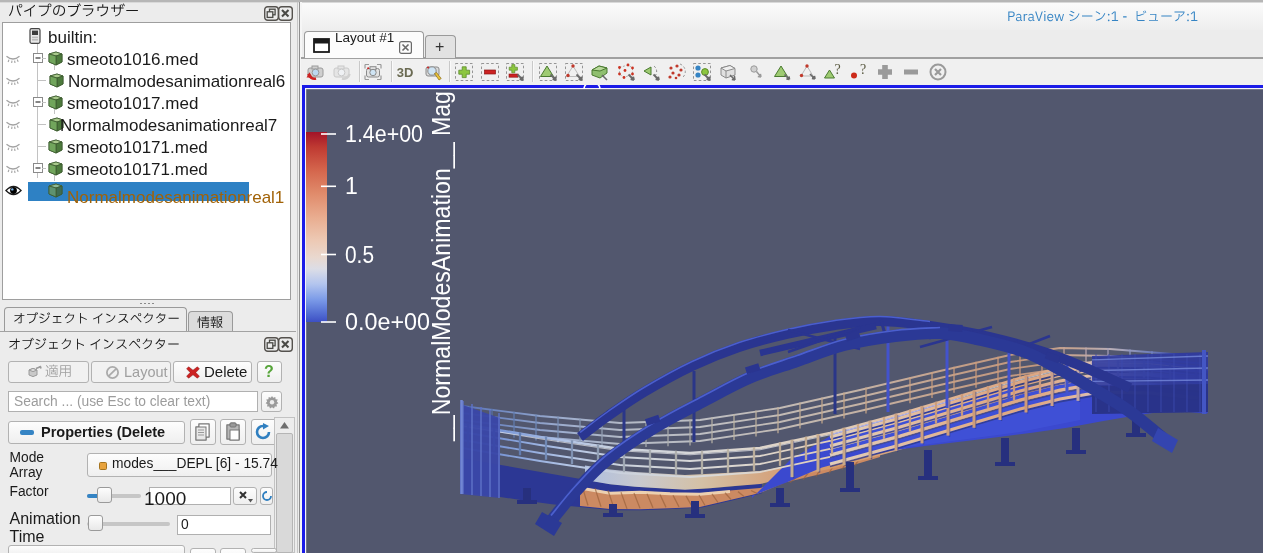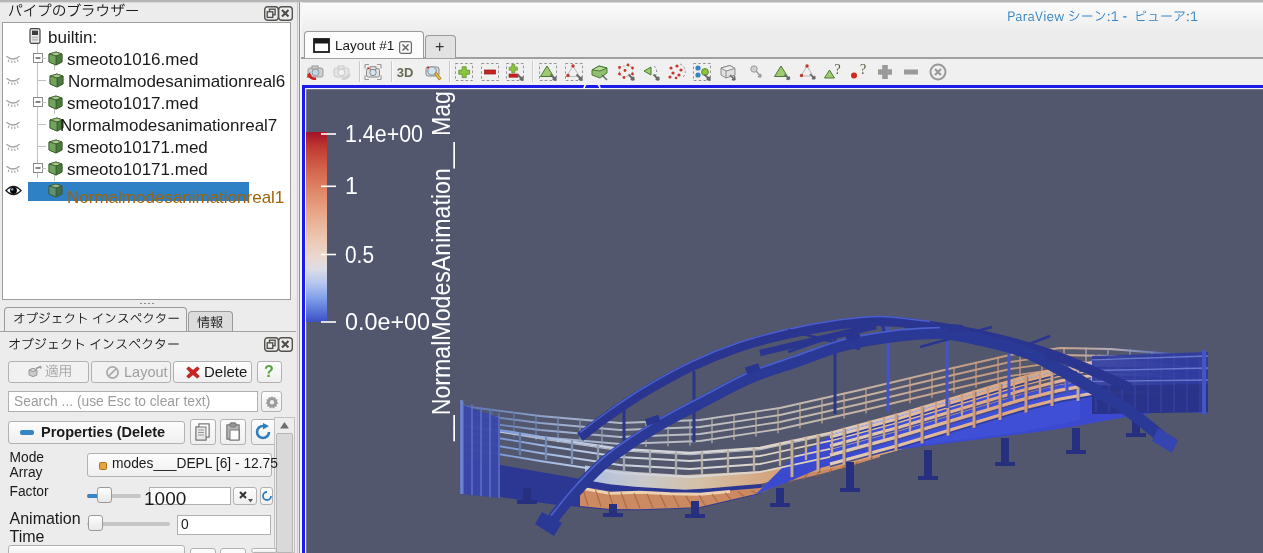--- a/index.html
+++ b/index.html
@@ -204,21 +204,21 @@
 <polygon points="9,0 15,3 9,6.6" fill="#2f7fc0"></polygon>
   </svg>
 <div class="abs" style="left:273.5px;top:417px;width:21.5px;height:136px;background:#ededed;border:1px solid #c2c2c2;box-sizing:border-box"></div>
 <svg class="abs" style="left:279px;top:421px" width="11" height="9" viewBox="0 0 11 9">
     <polygon points="5.5,1 10,7.5 1,7.5" fill="#6e6e6e"></polygon>
   </svg>
 <div class="abs" style="left:275.5px;top:433px;width:17.5px;height:120px;background:#d9d9d9;border:1px solid #b5b5b5;border-radius:2px;box-sizing:border-box"></div>
 <div class="row" style="left:9.5px;top:450px;font-size:13.8px">Mode<br>Array</div>
 <div class="btn" style="left:87px;top:453px;width:185px;height:23.5px"></div>
 <div class="abs" style="left:98.5px;top:461.5px;width:6.5px;height:6.5px;background:#e8a33d;border:1px solid #a5741f;border-radius:1.5px"></div>
-<div class="row" style="left:112px;top:456px;font-size:13.8px">modes___DEPL [6] - 12.75</div>
+<div class="row" style="left:112px;top:456px;font-size:13.8px">modes___DEPL [6] - 15.74</div>
 <div class="row" style="left:9.5px;top:484px;font-size:13.8px">Factor</div>
 <div class="abs" style="left:87px;top:493.5px;width:54px;height:4px;background:#c6c6c6;border-radius:2px"></div>
 <div class="abs" style="left:87px;top:493.5px;width:13px;height:4px;background:#3584c4;border-radius:2px"></div>
 <div class="abs" style="left:97px;top:487px;width:15px;height:16px;background:linear-gradient(#fdfdfd,#e8e8e8);border:1px solid #9a9a9a;border-radius:3px;box-sizing:border-box"></div>
 <div class="abs" style="left:148.5px;top:487px;width:82px;height:17.5px;background:#fff;border:1px solid #b0b0b0;box-sizing:border-box"></div>
 <div class="row" style="left:144px;top:488px;font-size:19px">1000</div>
 <div class="btn" style="left:233px;top:487px;width:24px;height:17.5px"></div>
 <svg class="abs" style="left:238px;top:490px" width="16" height="13" viewBox="0 0 16 13">
 <path d="M2,2 L8,8 M8,2 L2,8" stroke="#333" stroke-width="2"></path>
     <polygon points="10,9 15,9 12.5,12.4" fill="#555"></polygon>
@@ -253,21 +253,21 @@
 <div class="abs" style="left:302px;top:3px;width:961px;height:27px;background:linear-gradient(#fbfbfb,#eeeeee)"></div>
 <svg class="abs" style="left:1007px;top:4px;overflow:visible" width="193" height="20">
     <path transform="translate(0 17) scale(1.0)" fill="#3584c4" d="M2.4 0H1.3V-9.5H5.1Q6.3 -9.5 7 -8.8Q7.7 -8.1 7.7 -6.8Q7.7 -5.5 7 -4.8Q6.3 -4.1 5.1 -4.1H2.4ZM2.4 -8.6V-5H5.1Q5.8 -5 6.2 -5.4Q6.5 -5.8 6.5 -6.5V-7.1Q6.5 -7.8 6.2 -8.2Q5.8 -8.6 5.1 -8.6Z M8.9 -2Q8.9 -3 9.6 -3.5Q10.4 -4 11.9 -4H13.3V-4.7Q13.3 -5.5 12.9 -5.9Q12.4 -6.3 11.6 -6.3Q10.4 -6.3 9.8 -5.2L9.1 -5.8Q9.5 -6.4 10.1 -6.8Q10.7 -7.2 11.6 -7.2Q12.9 -7.2 13.6 -6.6Q14.3 -6 14.3 -4.8V-0.9H15.1V0H14.6Q13.5 0 13.3 -1.1H13.3Q13.1 -0.5 12.5 -0.2Q12 0.2 11.2 0.2Q10.1 0.2 9.5 -0.4Q8.9 -1 8.9 -2ZM13.3 -2.1V-3.2H11.8Q10.9 -3.2 10.4 -3Q10 -2.7 10 -2.1V-1.9Q10 -1.3 10.4 -1Q10.7 -0.7 11.4 -0.7Q12.2 -0.7 12.7 -1.1Q13.3 -1.5 13.3 -2.1Z M16.7 0V-7H17.8V-5.7H17.8Q18 -6.3 18.5 -6.7Q19.1 -7 19.9 -7H20.3V-6H19.7Q18.8 -6 18.3 -5.7Q17.8 -5.3 17.8 -4.8V0Z M21.2 -2Q21.2 -3 21.9 -3.5Q22.6 -4 24.1 -4H25.6V-4.7Q25.6 -5.5 25.1 -5.9Q24.7 -6.3 23.9 -6.3Q22.7 -6.3 22 -5.2L21.4 -5.8Q21.7 -6.4 22.4 -6.8Q23 -7.2 23.9 -7.2Q25.2 -7.2 25.9 -6.6Q26.6 -6 26.6 -4.8V-0.9H27.4V0H26.8Q25.8 0 25.6 -1.1H25.6Q25.3 -0.5 24.8 -0.2Q24.3 0.2 23.5 0.2Q22.4 0.2 21.8 -0.4Q21.2 -1 21.2 -2ZM25.6 -2.1V-3.2H24.1Q23.2 -3.2 22.7 -3Q22.3 -2.7 22.3 -2.1V-1.9Q22.3 -1.3 22.6 -1Q23 -0.7 23.7 -0.7Q24.5 -0.7 25 -1.1Q25.6 -1.5 25.6 -2.1Z M32.6 0H31.3L28.1 -9.5H29.3L30.9 -4.5L31.9 -1.1H32L33 -4.5L34.7 -9.5H35.8Z M37.2 -9.3V-9.5Q37.2 -9.8 37.4 -9.9Q37.5 -10.1 37.8 -10.1Q38.2 -10.1 38.3 -9.9Q38.5 -9.8 38.5 -9.5V-9.3Q38.5 -9 38.3 -8.9Q38.2 -8.7 37.8 -8.7Q37.5 -8.7 37.4 -8.9Q37.2 -9 37.2 -9.3ZM38.4 0H37.3V-7H38.4Z M40.2 -3.5Q40.2 -4.6 40.6 -5.5Q41 -6.3 41.7 -6.7Q42.4 -7.2 43.3 -7.2Q44.3 -7.2 44.9 -6.8Q45.6 -6.3 46 -5.5Q46.3 -4.8 46.3 -3.8V-3.3H41.3V-2.9Q41.3 -2 41.9 -1.4Q42.4 -0.7 43.4 -0.7Q44.1 -0.7 44.6 -1.1Q45.1 -1.4 45.4 -2L46.1 -1.5Q45.8 -0.7 45 -0.3Q44.3 0.2 43.3 0.2Q42.4 0.2 41.7 -0.3Q41 -0.7 40.6 -1.6Q40.2 -2.4 40.2 -3.5ZM41.3 -4.1H45.2V-4.2Q45.2 -5.1 44.7 -5.7Q44.2 -6.3 43.3 -6.3Q42.4 -6.3 41.9 -5.7Q41.3 -5.1 41.3 -4.1Z M50.6 0H49.3L47.4 -7H48.5L49.3 -3.8L50 -0.9H50L50.8 -3.8L51.8 -7H52.7L53.7 -3.8L54.5 -0.9H54.5L55.2 -3.8L56 -7H57L55.1 0H53.9L52.8 -3.5L52.2 -5.6H52.2L51.6 -3.5Z M67.1 -7.7Q66.3 -8.2 65.2 -8.6Q64.2 -9 63.3 -9.3L63.6 -10.2Q64.5 -9.9 65.6 -9.5Q66.6 -9 67.5 -8.5ZM62.8 -0.9Q65.1 -1.2 66.7 -2Q68.4 -2.8 69.6 -4.2Q70.8 -5.6 71.7 -7.7L72.5 -7.2Q71.1 -4 68.9 -2.2Q66.6 -0.5 63.1 0ZM66.1 -4.5Q65.2 -4.9 64.1 -5.3Q63.1 -5.8 62.2 -6L62.5 -6.9Q63.4 -6.6 64.5 -6.2Q65.6 -5.7 66.5 -5.3Z M85.4 -4.4H75V-5.4H85.4Z M92.7 -6.6Q90.8 -7.9 88.6 -8.9L89.1 -9.7Q91.3 -8.7 93.2 -7.4ZM88.8 -1.1Q91.1 -1.6 92.7 -2.4Q94.3 -3.2 95.5 -4.6Q96.6 -6 97.5 -8L98.3 -7.5Q97 -4.3 94.8 -2.6Q92.6 -0.9 89.1 -0.2Z M100.9 -6.3V-6.4Q100.9 -6.8 101.1 -7Q101.3 -7.2 101.7 -7.2Q102.1 -7.2 102.3 -7Q102.5 -6.8 102.5 -6.4V-6.3Q102.5 -5.9 102.3 -5.7Q102.1 -5.5 101.7 -5.5Q101.3 -5.5 101.1 -5.7Q100.9 -5.9 100.9 -6.3ZM100.9 -0.6V-0.8Q100.9 -1.1 101.1 -1.3Q101.3 -1.5 101.7 -1.5Q102.1 -1.5 102.3 -1.3Q102.5 -1.1 102.5 -0.8V-0.6Q102.5 -0.2 102.3 -0Q102.1 0.2 101.7 0.2Q101.3 0.2 101.1 -0Q100.9 -0.2 100.9 -0.6Z M111.1 -1V0H104.9V-1H107.6V-8.7H107.5L105 -6.5L104.4 -7.2L107 -9.5H108.7V-1Z M119.6 -3.6H116.1V-4.7H119.6Z M138.1 -10.6Q138.8 -9.5 139.3 -8.5L138.6 -8.1Q138 -9.4 137.4 -10.3ZM136.6 -10Q137.4 -8.7 137.8 -7.9L137.1 -7.5Q136.6 -8.6 135.9 -9.7ZM130.5 -2.3Q130.5 -1.6 130.8 -1.2Q131.2 -0.9 131.9 -0.9H137.6V-0H132Q130.7 -0 130.1 -0.6Q129.6 -1.1 129.6 -2.3V-10H130.5V-5.8Q132 -6 133.6 -6.5Q135.3 -6.9 136.7 -7.5L137 -6.7Q135.6 -6.1 133.8 -5.6Q132.1 -5.1 130.5 -4.9Z M151 -1.1V-0.3H142V-1.1H148Q148.4 -3.6 148.4 -6.2H143V-7.1H149.4Q149.4 -4.1 148.9 -1.1Z M164.7 -4.4H154.3V-5.4H164.7Z M173.1 -5.1Q174.4 -5.7 175.3 -6.6Q176.2 -7.5 176.6 -8.5H167.5V-9.4H177.5V-8.5Q177.1 -7.2 176.1 -6.2Q175.1 -5.1 173.7 -4.3ZM168.1 -0.6Q169.4 -1.1 170.1 -1.7Q170.9 -2.3 171.3 -3.1Q171.6 -4 171.6 -5.2V-7H172.6V-5.2Q172.6 -3.8 172.1 -2.8Q171.7 -1.8 170.8 -1Q170 -0.3 168.6 0.2Z M180.2 -6.3V-6.4Q180.2 -6.8 180.4 -7Q180.6 -7.2 181 -7.2Q181.4 -7.2 181.6 -7Q181.8 -6.8 181.8 -6.4V-6.3Q181.8 -5.9 181.6 -5.7Q181.4 -5.5 181 -5.5Q180.6 -5.5 180.4 -5.7Q180.2 -5.9 180.2 -6.3ZM180.2 -0.6V-0.8Q180.2 -1.1 180.4 -1.3Q180.6 -1.5 181 -1.5Q181.4 -1.5 181.6 -1.3Q181.8 -1.1 181.8 -0.8V-0.6Q181.8 -0.2 181.6 -0Q181.4 0.2 181 0.2Q180.6 0.2 180.4 -0Q180.2 -0.2 180.2 -0.6Z M190.4 -1V0H184.2V-1H186.8V-8.7H186.8L184.3 -6.5L183.7 -7.2L186.2 -9.5H187.9V-1Z"></path>
   </svg>
 <div class="abs" style="left:301px;top:57px;width:962px;height:1.5px;background:#a0a0a0"></div>
 <div class="abs" style="left:304px;top:31px;width:120px;height:27px;background:#fcfcfc;border:1px solid #9a9a9a;border-bottom:none;border-radius:4px 4px 0 0;box-sizing:border-box"></div>
 <svg class="abs" style="left:313px;top:38px" width="17" height="15" viewBox="0 0 17 15">
 <rect x="1" y="1" width="15" height="13" fill="#fff" stroke="#1a1a1a" stroke-width="1.8"></rect>
 <rect x="1" y="1" width="15" height="4.5" fill="#1a1a1a"></rect>
   </svg>
-<div class="row" style="left:335px;top:38px;font-size:13.5px">Layout #1</div>
+<div class="row" style="left:335px;top:30px;font-size:13.5px">Layout #1</div>
 <svg class="abs" style="left:399px;top:41px" width="13" height="13" viewBox="0 0 13 13">
 <rect x="0.6" y="0.6" width="11.8" height="11.8" rx="2" fill="none" stroke="#6a6a6a" stroke-width="1.2"></rect>
 <path d="M3.5,3.5 L9.5,9.5 M9.5,3.5 L3.5,9.5" stroke="#6a6a6a" stroke-width="1.6"></path>
   </svg>
 <div class="abs" style="left:425px;top:34.5px;width:31px;height:23px;background:#e2e2e2;border:1px solid #9a9a9a;border-bottom:none;border-radius:4px 4px 0 0;box-sizing:border-box"></div>
 <div class="row" style="left:435px;top:38px;font-size:16px;color:#333">+</div>
 <div class="abs" style="left:301px;top:58.5px;width:962px;height:27px;background:#f0f0f0"></div>
 <svg class="abs" style="left:306px;top:62px" width="20" height="20" viewBox="0 0 20 20">
     <rect x="2" y="6" width="15" height="9" rx="2" fill="#cfcfcf" stroke="#9a9a9a"></rect>
 <rect x="6" y="4" width="6" height="3" fill="#cfcfcf" stroke="#9a9a9a"></rect>

